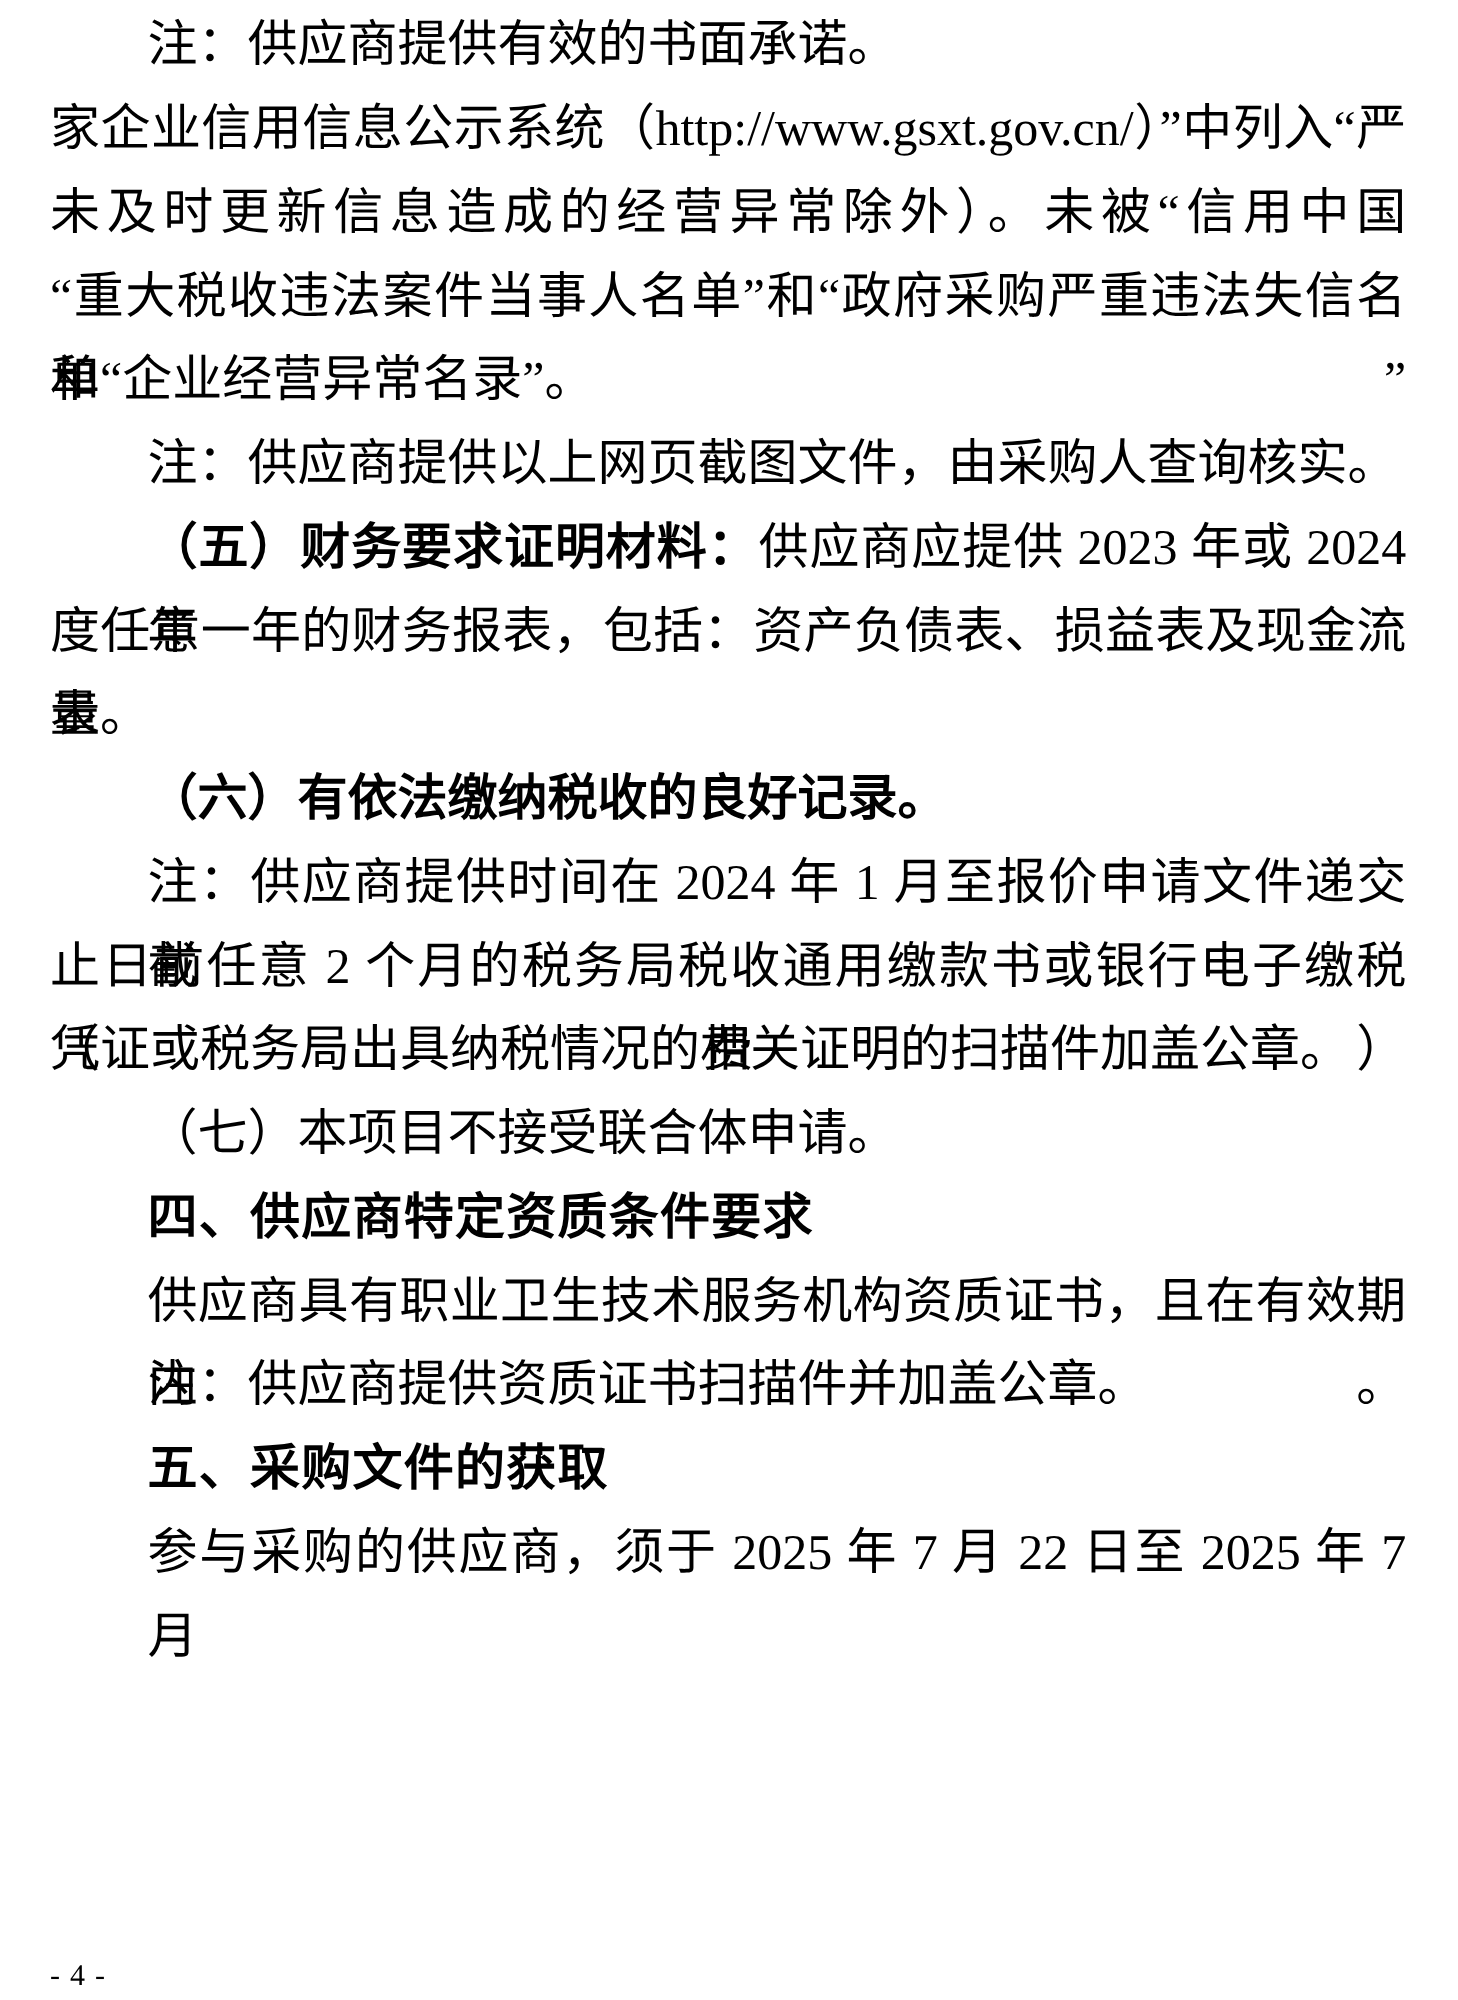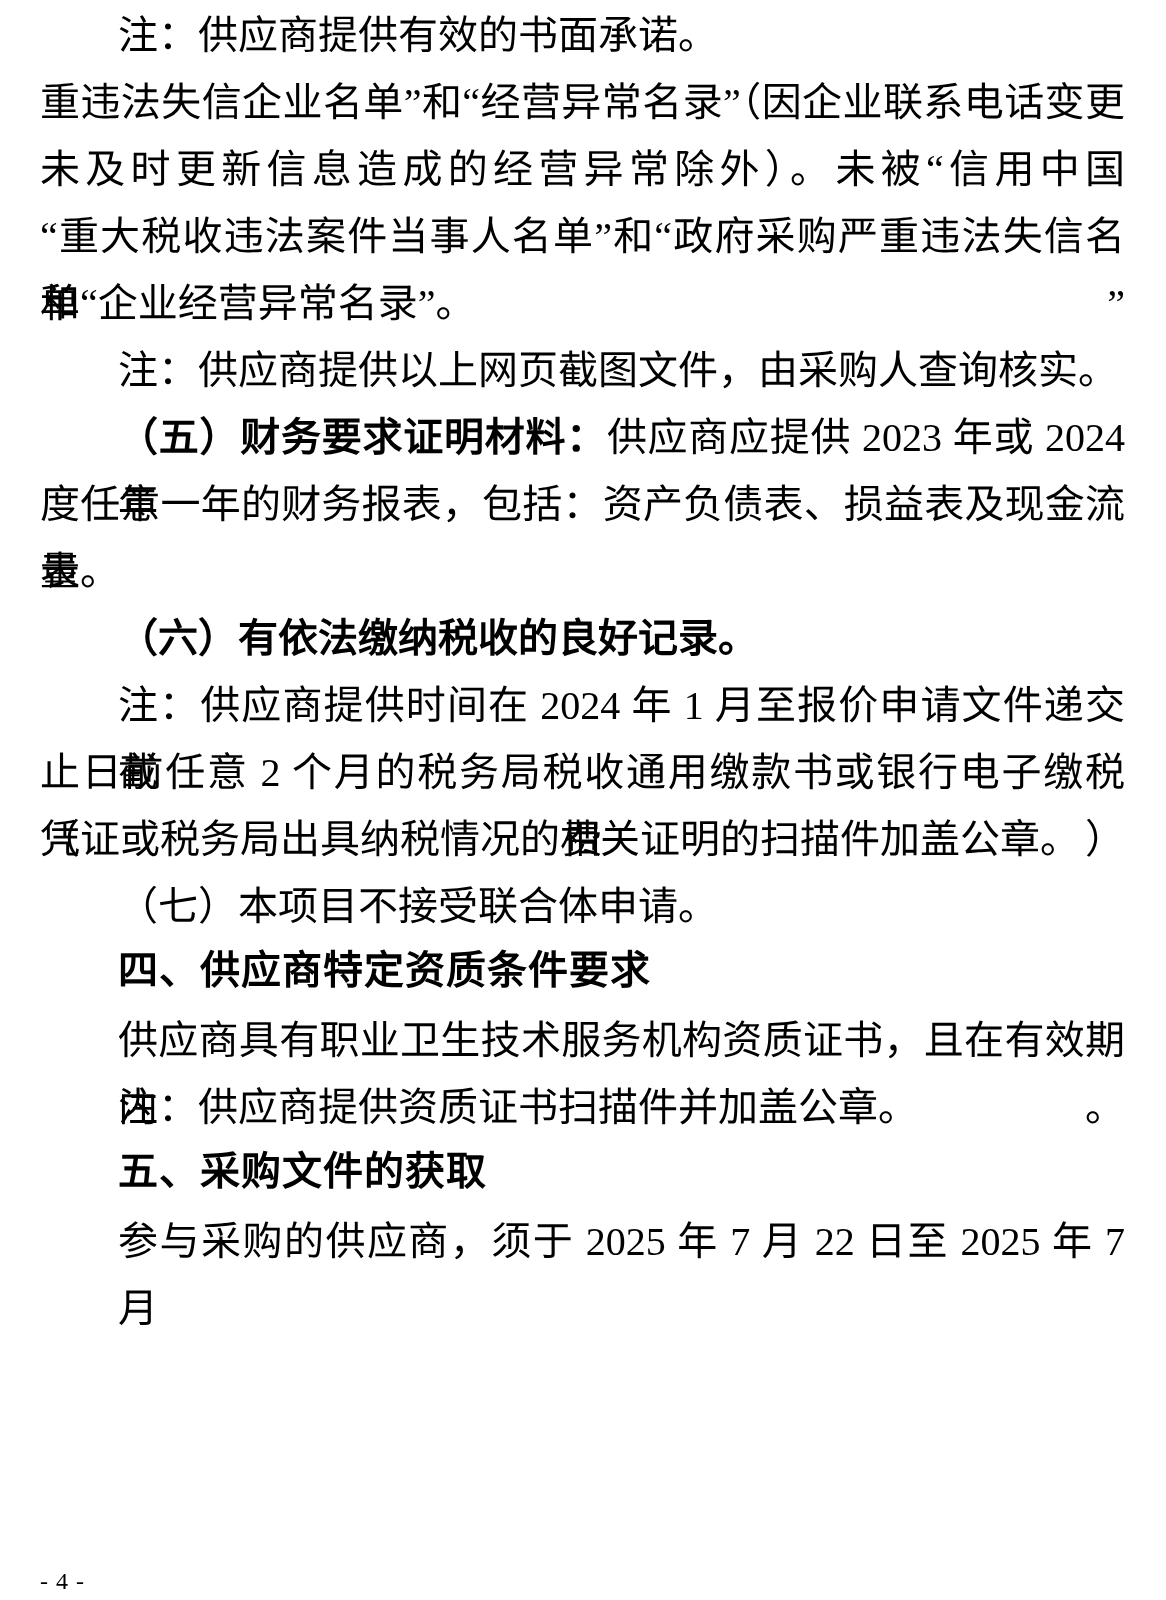--- a/index.html
+++ b/index.html
@@ -34,41 +34,41 @@
     text-align-last: justify;
     text-justify: inter-character;
   }
   .line.indent {
     padding-left: 78px;
   }
   .line .b {
     font-weight: bold;
   }
   .line.heading {
-    font-family: Liberation Mono, monospace;
+    font-family: Liberation Serif, serif;
     font-weight: bold;
     letter-spacing: 1px;
   }
   .footer {
     position: absolute;
     left: 40px;
     top: 1566px;
     font-size: 24px;
     line-height: 30px;
     font-family: "Liberation Serif", "DejaVu Serif", serif;
     letter-spacing: 1px;
   }
 </style>
 </head>
 <body>
 
 <div class="page">
   <div class="content" id="document-body">
       <div class="line body indent"><span>注：供应商提供有效的书面承诺。</span></div>
-      <div class="line body justify"><span>重违法失信企业名单”和“经营异常名录”（因企业联系电话变更</span></div>
+      <div class="line body justify"><span>家企业信用信息公示系统（http://www.gsxt.gov.cn/）”中列入“严</span></div>
       <div class="line body justify"><span>未及时更新信息造成的经营异常除外）。未被“信用中国</span></div>
       <div class="line body justify"><span>“重大税收违法案件当事人名单”和“政府采购严重违法失信名单”</span></div>
       <div class="line body"><span>和“企业经营异常名录”。</span></div>
       <div class="line body indent"><span>注：供应商提供以上网页截图文件，由采购人查询核实。</span></div>
       <div class="line body indent justify"><span class="b">（五）财务要求证明材料：</span><span>供应商应提供 2023 年或 2024 年</span></div>
       <div class="line body justify"><span>度任意一年的财务报表，包括：资产负债表、损益表及现金流量</span></div>
       <div class="line body"><span>表。</span></div>
       <div class="line body indent"><span class="b">（六）有依法缴纳税收的良好记录。</span></div>
       <div class="line body indent justify"><span>注：供应商提供时间在 2024 年 1 月至报价申请文件递交截</span></div>
       <div class="line body justify"><span>止日前任意 2 个月的税务局税收通用缴款书或银行电子缴税（费）</span></div>

